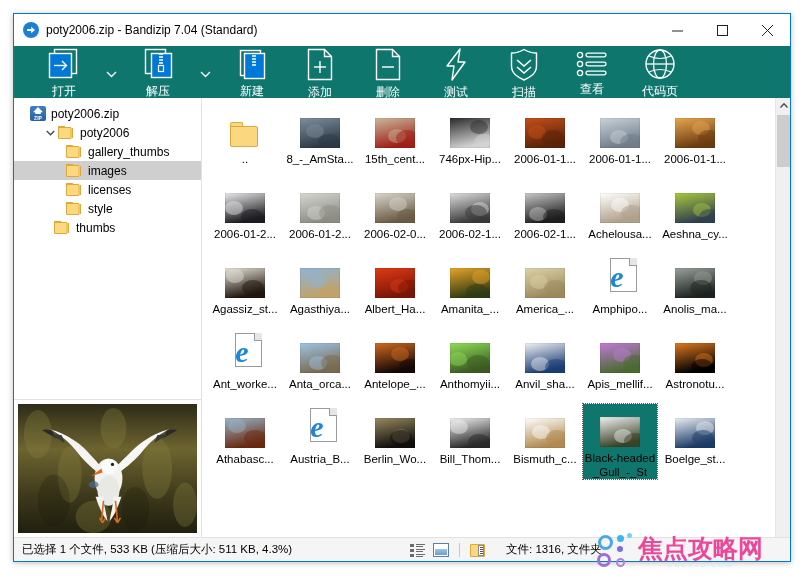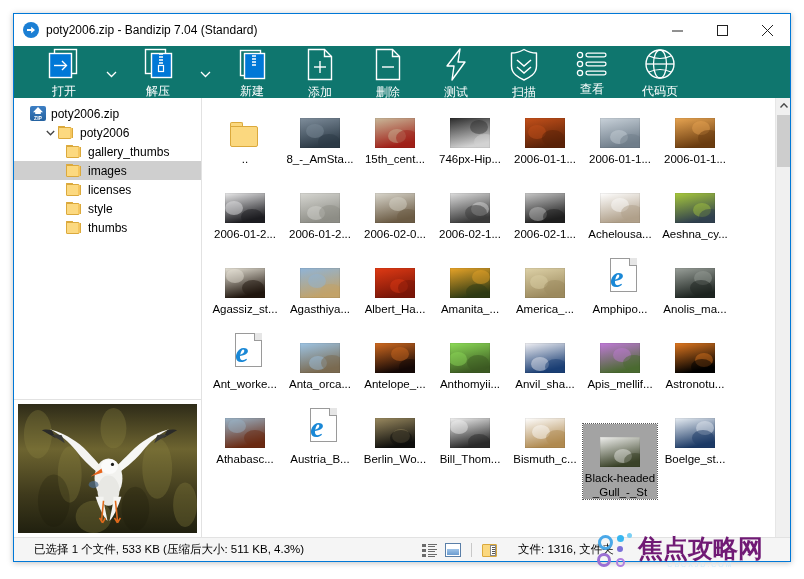--- a/index.html
+++ b/index.html
@@ -238,23 +238,22 @@
     font-size: 11.5px; color: #000000;
     line-height: 14px;
     text-align: center;
     width: 72px;
     margin-top: 4px;
     overflow: hidden;
     white-space: nowrap;
     text-overflow: ellipsis;
   }
   .cell.selected {
-    background: #a3a3a3;
+    background: #0f766e;
     outline: 1px dotted #5a5a5a;
-    margin-top: 20px;
   }
   .cell.selected .cell-label {
     white-space: normal;
     word-break: break-all;
     text-overflow: clip;
     line-height: 14px;
     max-height: 30px;
   }
 
   
@@ -314,21 +313,21 @@
     width: 13px; height: 52px;
     background: #cdcdcd;
   }
 
   
   .statusbar {
     height: 24px; flex: none;
     border-top: 1px solid #e2e2e2;
     background: #f5f5f5;
     display: flex; align-items: center;
-    font-size: 11.5px; color: #000000; padding-left: 12px;
+    font-size: 11.5px; color: #000000;
   }
   .sb-left {
     flex: 0 0 390px;
     padding-left: 8px;
     white-space: nowrap;
     overflow: hidden;
   }
   .sb-icons {
     display: flex; align-items: center; gap: 7px;
     padding: 0 6px;
@@ -376,21 +375,21 @@
   }
   .wm-rings { position: relative; width: 42px; height: 38px; flex: none; }
   .wm-rings .r1 { position:absolute; left:2px; top:2px; width:15px; height:15px; border:3px solid #4aa8e8; border-radius:50%; }
   .wm-rings .r2 { position:absolute; left:1px; top:20px; width:14px; height:14px; border:3px solid #9b6fd4; border-radius:50%; }
   .wm-rings .d1 { position:absolute; left:21px; top:2px; width:7px; height:7px; background:#38b6f0; border-radius:50%; }
   .wm-rings .d2 { position:absolute; left:31px; top:0px; width:5px; height:5px; background:#7ad0f5; border-radius:50%; }
   .wm-rings .d3 { position:absolute; left:21px; top:13px; width:6px; height:6px; background:#7b6fd8; border-radius:50%; }
   .wm-rings .d4 { position:absolute; left:20px; top:25px; width:9px; height:9px; border:2px solid #b07fe0; border-radius:50%; }
   .wm-text {
     font-size: 25px; font-weight: bold;
-    color: #701a75;
+    color: #ec4899;
     letter-spacing: 0px;
     line-height: 26px;
     font-family: "DejaVu Sans", sans-serif;
   }
   .wm-sub {
     font-size: 7px; color: #cfe9f8; letter-spacing: 2px;
     text-align: center; margin-top: -1px;
   }
 </style>
 </head>
@@ -595,21 +594,21 @@
             </div>
             <div class="tree-row" style="padding-left: 36px;">
               <span class="tw-chevron"></span>
               <span class="folder-icon">
                 <span class="ftab"></span>
                 <span class="fbody"></span>
                 <span class="fright"></span>
               </span>
               <span class="tree-label">style</span>
             </div>
-            <div class="tree-row" style="padding-left: 36px;">
+            <div class="tree-row" style="padding-left: 24px;">
               <span class="tw-chevron"></span>
               <span class="folder-icon">
                 <span class="ftab"></span>
                 <span class="fbody"></span>
                 <span class="fright"></span>
               </span>
               <span class="tree-label">thumbs</span>
             </div>
           </div>
         <div class="preview-pane">

